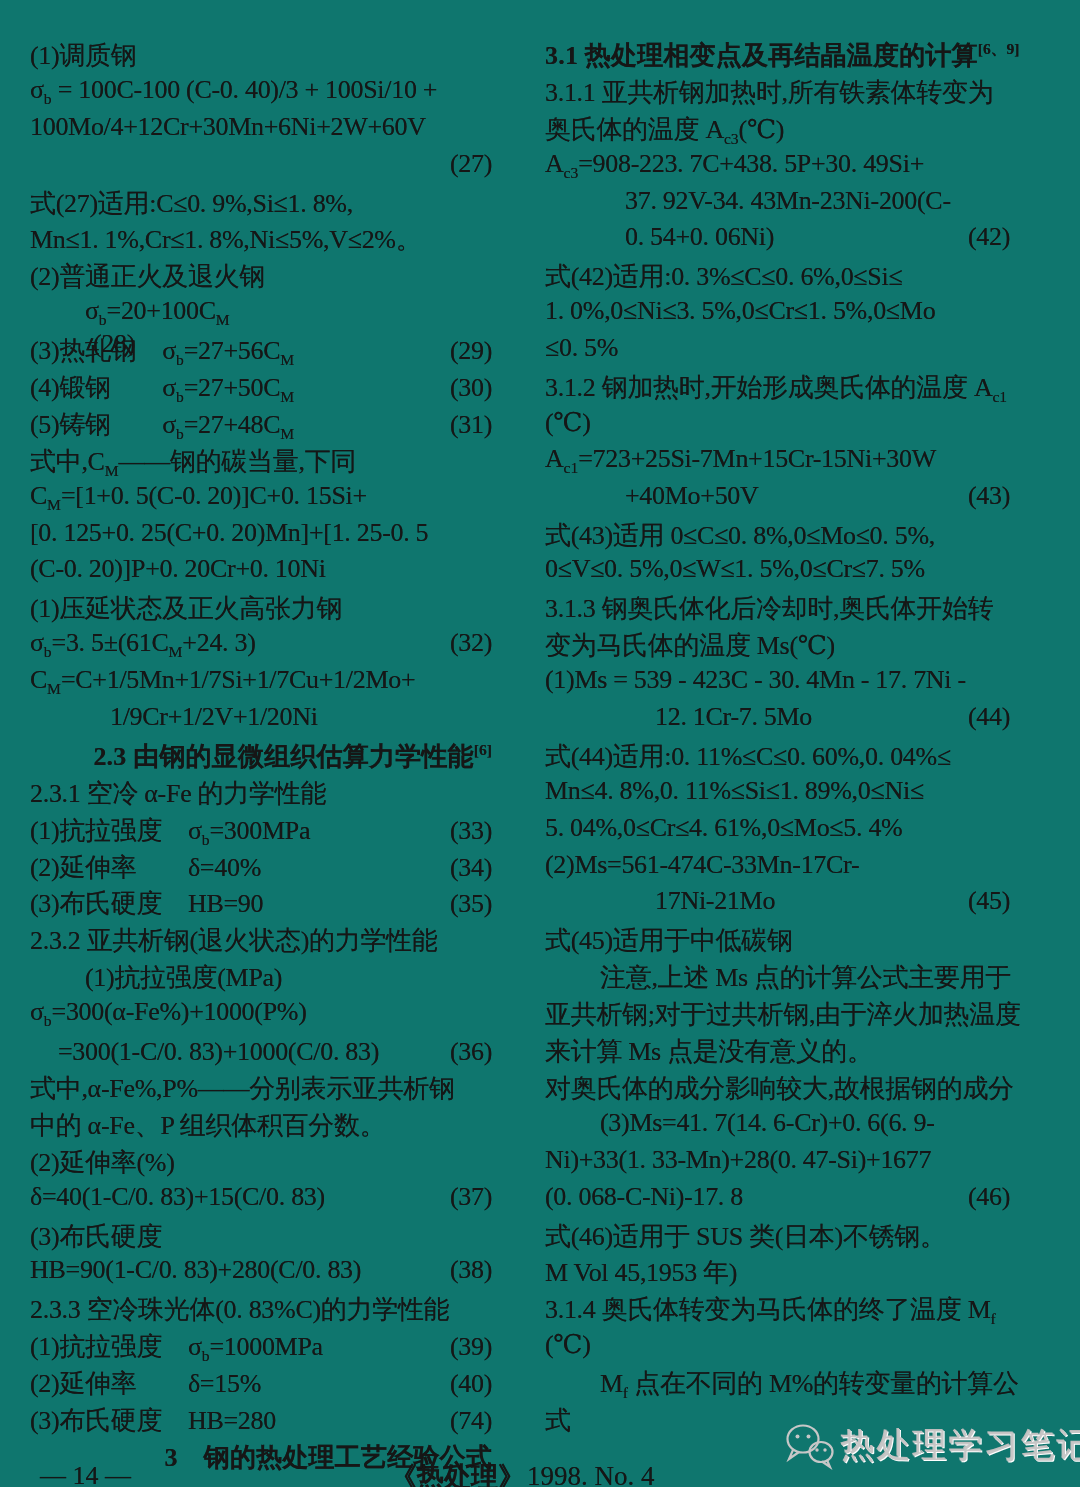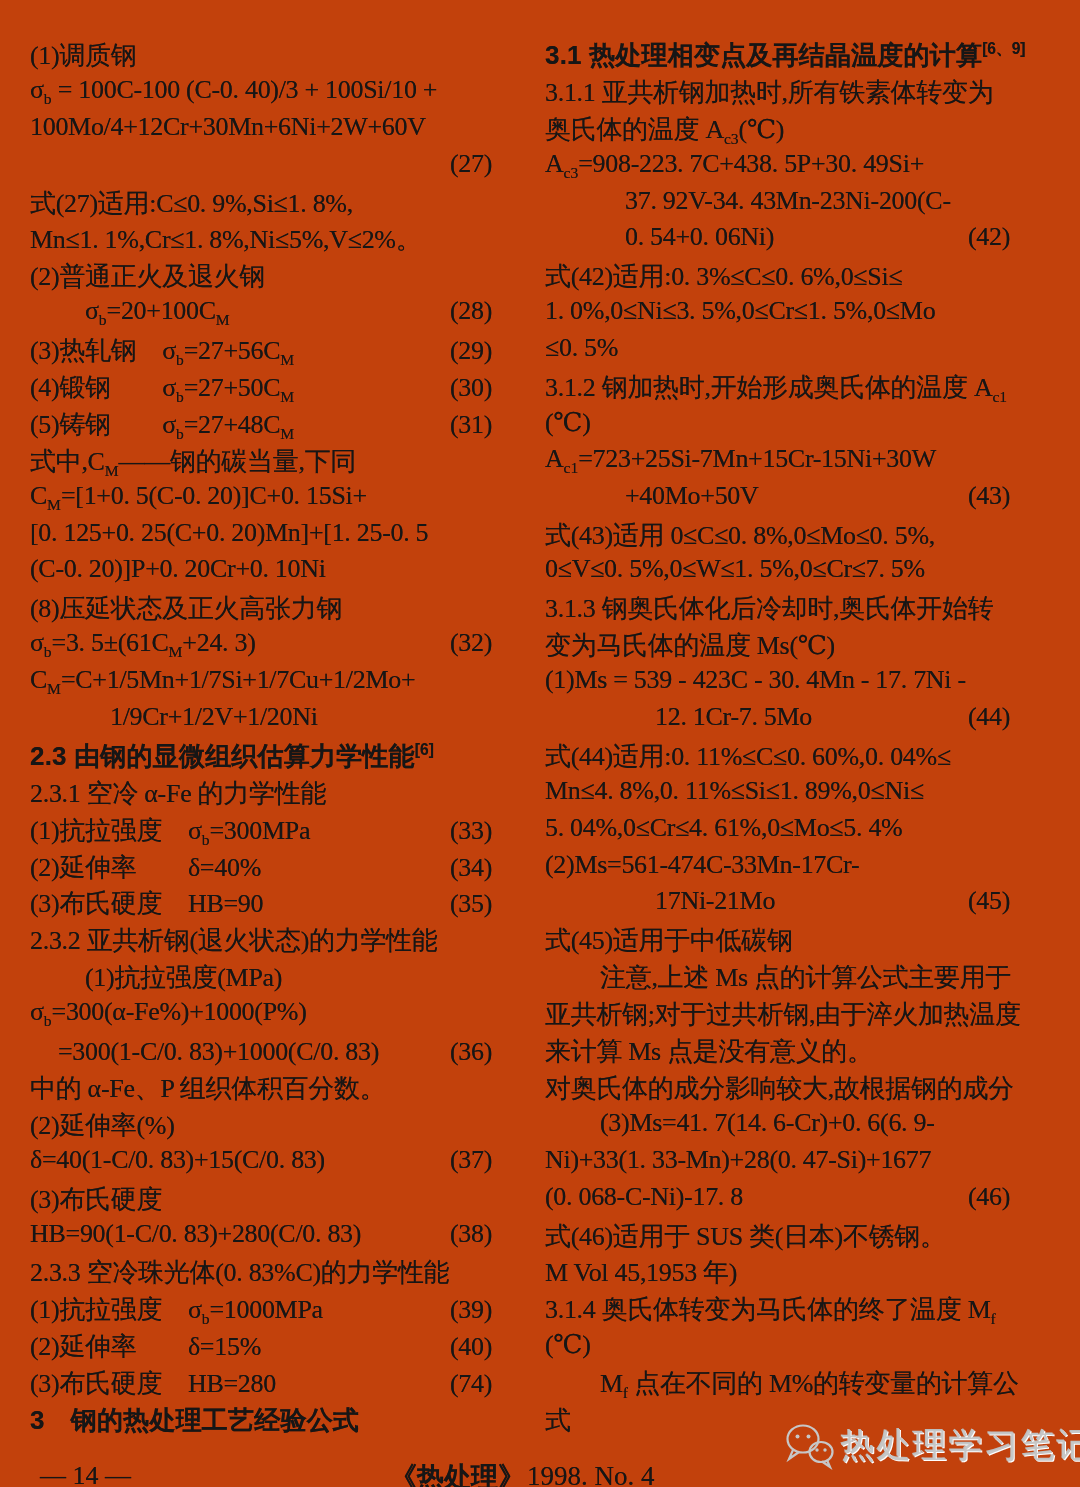--- a/index.html
+++ b/index.html
@@ -1,41 +1,41 @@
 <!DOCTYPE html>
 <html lang="zh"><head>
 <meta charset="utf-8">
 <style>
   html,body{margin:0;padding:0;background:#e8e8e8;}
   .page{
     position:relative;
     width:1080px;height:1487px;
-    background:#c2410c;
+    background:#0f766e;
     overflow:hidden;
     font-family:"Liberation Serif","DejaVu Serif",serif;
     color:#161616;
     font-size:26px;
   }
   .col{position:absolute;top:38px;}
   .col-left{left:30px;width:462px;}
   .col-right{left:545px;width:465px;}
   .line{
     display:flex;justify-content:space-between;align-items:baseline;
     height:36.9px;
     white-space:pre;
     letter-spacing:-0.3px;
     text-shadow:0 0 .6px rgba(10,10,10,.6);
   }
   .line .t{flex:0 1 auto;min-width:0;}
   .line .num{flex:0 0 auto;padding-left:8px;}
   .ind1{padding-left:28px;align-items:center;}
-  .ind2{padding-left:55px;}
+  .ind2{padding-left:55px;flex-direction:column;}
   .ind3{padding-left:80px;}
   .ind4{padding-left:110px;text-align:right;}
-  .hd{font-family:Liberation Sans, sans-serif;font-weight:700;letter-spacing:0.2px;}
+  .hd{font-family:Liberation Serif, serif;font-weight:700;letter-spacing:0.2px;justify-content:flex-end;}
   sub{font-size:.6em;letter-spacing:0;}
   sup{font-size:.6em;letter-spacing:0;}
   .footer-page{position:absolute;left:40px;top:1461px;font-size:26px;text-shadow:0 0 .6px rgba(10,10,10,.6);}
   .footer-journal{position:absolute;left:390px;top:1459px;font-size:27px;font-weight:700;font-family:"Liberation Sans",sans-serif;text-shadow:0 0 .6px rgba(10,10,10,.6);}
   .footer-issue{position:absolute;left:527px;top:1461px;font-size:27px;text-shadow:0 0 .6px rgba(10,10,10,.6);}
   .watermark{
     position:absolute;left:782px;top:1422px;
     display:flex;align-items:center;gap:5px;
     color:#c7c7c7;
     font-family:"Liberation Sans",sans-serif;
@@ -58,33 +58,34 @@
       <div class="line"><span class="t">Mn≤1. 1%,Cr≤1. 8%,Ni≤5%,V≤2%。</span></div>
       <div class="line"><span class="t">(2)普通正火及退火钢</span></div>
       <div class="line ind2"><span class="t">σ<sub>b</sub>=20+100C<sub>M</sub></span><span class="num">(28)</span></div>
       <div class="line"><span class="t">(3)热轧钢　σ<sub>b</sub>=27+56C<sub>M</sub></span><span class="num">(29)</span></div>
       <div class="line"><span class="t">(4)锻钢　　σ<sub>b</sub>=27+50C<sub>M</sub></span><span class="num">(30)</span></div>
       <div class="line"><span class="t">(5)铸钢　　σ<sub>b</sub>=27+48C<sub>M</sub></span><span class="num">(31)</span></div>
       <div class="line"><span class="t">式中,C<sub>M</sub>——钢的碳当量,下同</span></div>
       <div class="line"><span class="t">C<sub>M</sub>=[1+0. 5(C-0. 20)]C+0. 15Si+</span></div>
       <div class="line"><span class="t">[0. 125+0. 25(C+0. 20)Mn]+[1. 25-0. 5</span></div>
       <div class="line"><span class="t">(C-0. 20)]P+0. 20Cr+0. 10Ni</span></div>
-      <div class="line"><span class="t">(8)压延状态及正火高张力钢</span></div>
+      <div class="line"><span class="t">(1)压延状态及正火高张力钢</span></div>
       <div class="line"><span class="t">σ<sub>b</sub>=3. 5±(61C<sub>M</sub>+24. 3)</span><span class="num">(32)</span></div>
       <div class="line"><span class="t">C<sub>M</sub>=C+1/5Mn+1/7Si+1/7Cu+1/2Mo+</span></div>
       <div class="line ind3"><span class="t">1/9Cr+1/2V+1/20Ni</span></div>
       <div class="line hd"><span class="t">2.3 由钢的显微组织估算力学性能<sup>[6]</sup></span></div>
       <div class="line"><span class="t">2.3.1 空冷 α-Fe 的力学性能</span></div>
       <div class="line"><span class="t">(1)抗拉强度　σ<sub>b</sub>=300MPa</span><span class="num">(33)</span></div>
       <div class="line"><span class="t">(2)延伸率　　δ=40%</span><span class="num">(34)</span></div>
       <div class="line"><span class="t">(3)布氏硬度　HB=90</span><span class="num">(35)</span></div>
       <div class="line"><span class="t">2.3.2 亚共析钢(退火状态)的力学性能</span></div>
       <div class="line ind2"><span class="t">(1)抗拉强度(MPa)</span></div>
       <div class="line"><span class="t">σ<sub>b</sub>=300(α-Fe%)+1000(P%)</span></div>
       <div class="line ind1"><span class="t">=300(1-C/0. 83)+1000(C/0. 83)</span><span class="num">(36)</span></div>
+      <div class="line"><span class="t">式中,α-Fe%,P%——分别表示亚共析钢</span></div>
       <div class="line"><span class="t">中的 α-Fe、P 组织体积百分数。</span></div>
       <div class="line"><span class="t">(2)延伸率(%)</span></div>
       <div class="line"><span class="t">δ=40(1-C/0. 83)+15(C/0. 83)</span><span class="num">(37)</span></div>
       <div class="line"><span class="t">(3)布氏硬度</span></div>
       <div class="line"><span class="t">HB=90(1-C/0. 83)+280(C/0. 83)</span><span class="num">(38)</span></div>
       <div class="line"><span class="t">2.3.3 空冷珠光体(0. 83%C)的力学性能</span></div>
       <div class="line"><span class="t">(1)抗拉强度　σ<sub>b</sub>=1000MPa</span><span class="num">(39)</span></div>
       <div class="line"><span class="t">(2)延伸率　　δ=15%</span><span class="num">(40)</span></div>
       <div class="line"><span class="t">(3)布氏硬度　HB=280</span><span class="num">(74)</span></div>
       <div class="line hd"><span class="t">3　钢的热处理工艺经验公式</span></div>

